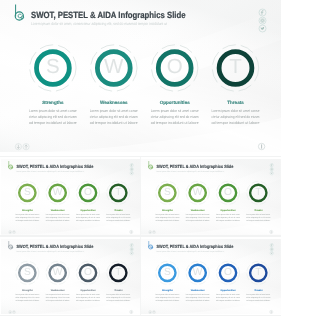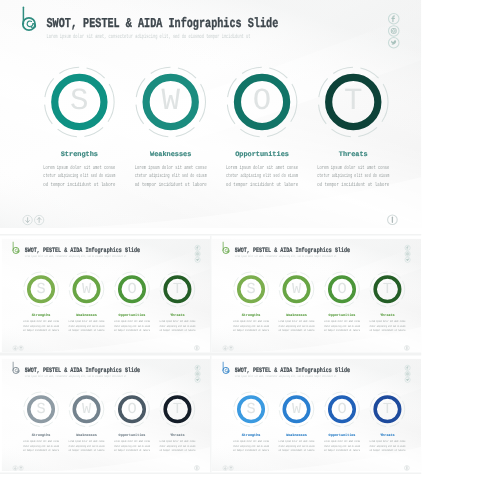--- a/index.html
+++ b/index.html
@@ -1,19 +1,19 @@
 <!DOCTYPE html>
 <html><head>
 <meta charset="utf-8">
 <style>
   html,body{margin:0;padding:0;}
   body{width:281px;height:318px;background:#ffffff;overflow:hidden;
        font-family:"Liberation Sans",sans-serif;-webkit-font-smoothing:antialiased;
        text-rendering:geometricPrecision;}
-  .page{position:relative;width:281px;height:318px;background:#ffffff;font-family:Liberation Mono, monospace;}
+  .page{position:relative;width:281px;height:318px;background:#ffffff;}
   .slideholder{position:absolute;overflow:hidden;}
   .sep{position:absolute;background:#f2f3f3;}
   .vsep{position:absolute;background:#f4f5f5;}
   svg{display:block;shape-rendering:geometricPrecision;}
 </style>
 </head>
 <body>
 
 <div class="page">
     <div class="slideholder" style="left: 0px; top: 0px; width: 281px; height: 152px;">

